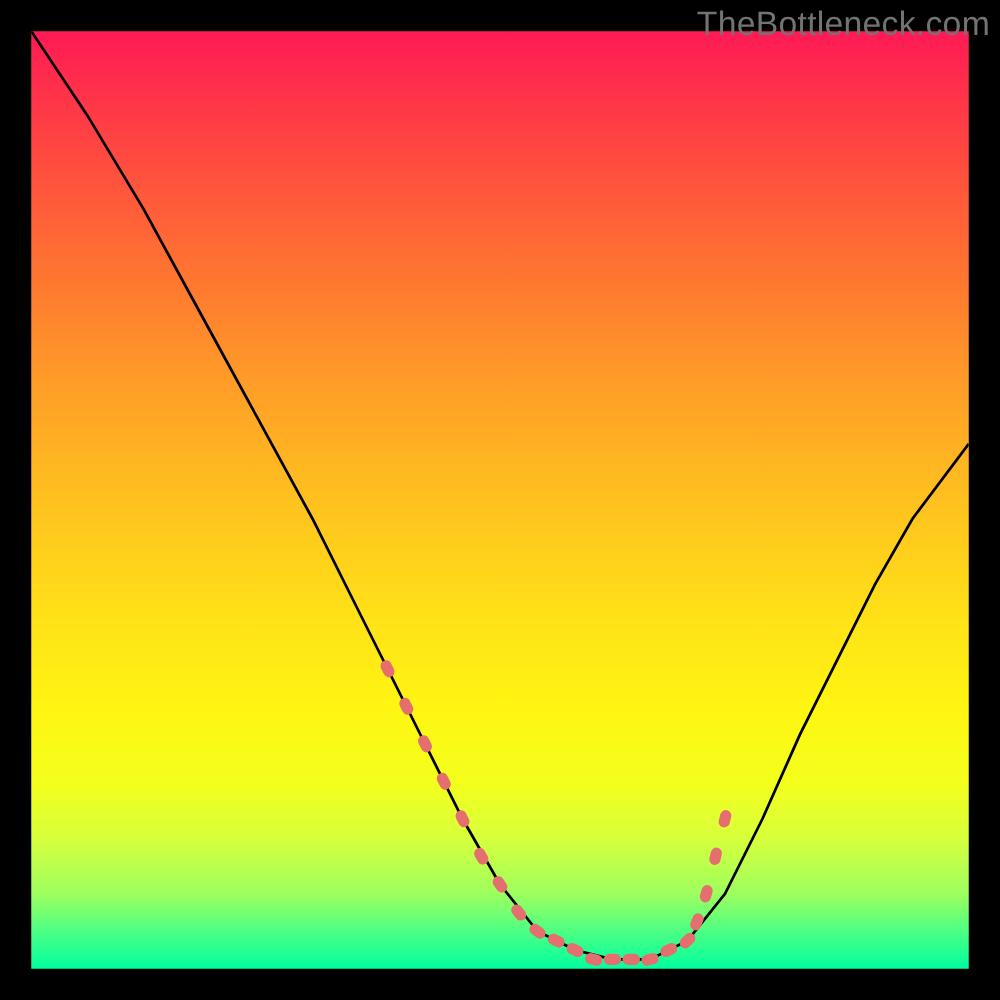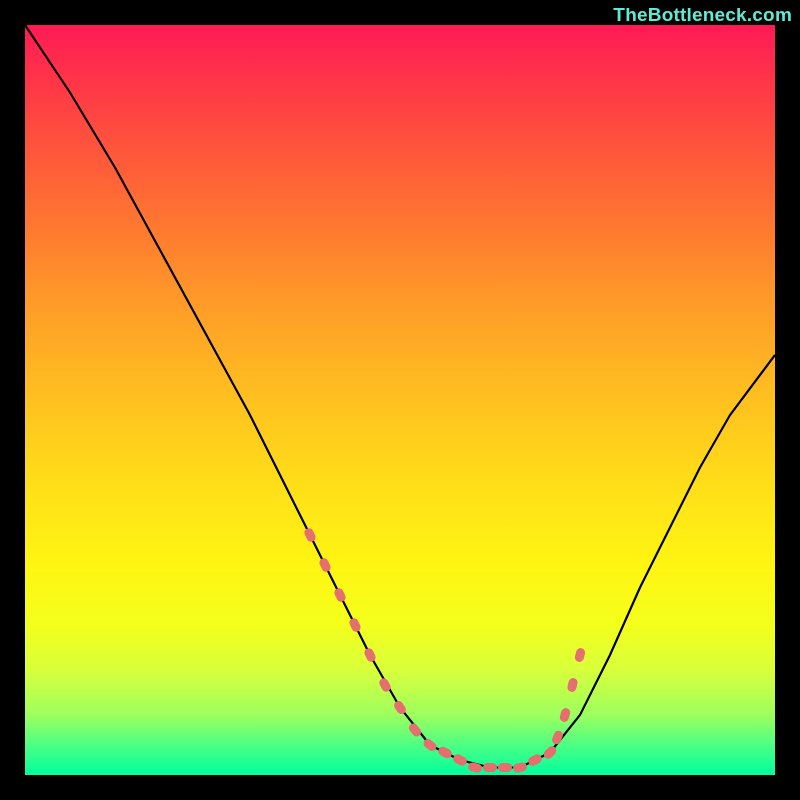--- a/index.html
+++ b/index.html
@@ -45,23 +45,23 @@
     position: absolute;
     left: 0;
     top: 0;
     width: 750px;
     height: 750px;
   }
   .watermark {
     position: absolute;
     top: 4px;
     right: 8px;
-    color: #5eead4;
-    font-size: 19px;
-    font-weight: 700;
+    color: #737373;
+    font-size: 27px;
+    font-weight: 400;
     letter-spacing: 0.2px;
     user-select: none;
   }
 </style>
 </head>
 <body>
 
 <div class="frame">
   <div class="plot-area"></div>
   <svg class="curve" viewBox="0 0 750 750" preserveAspectRatio="none">

